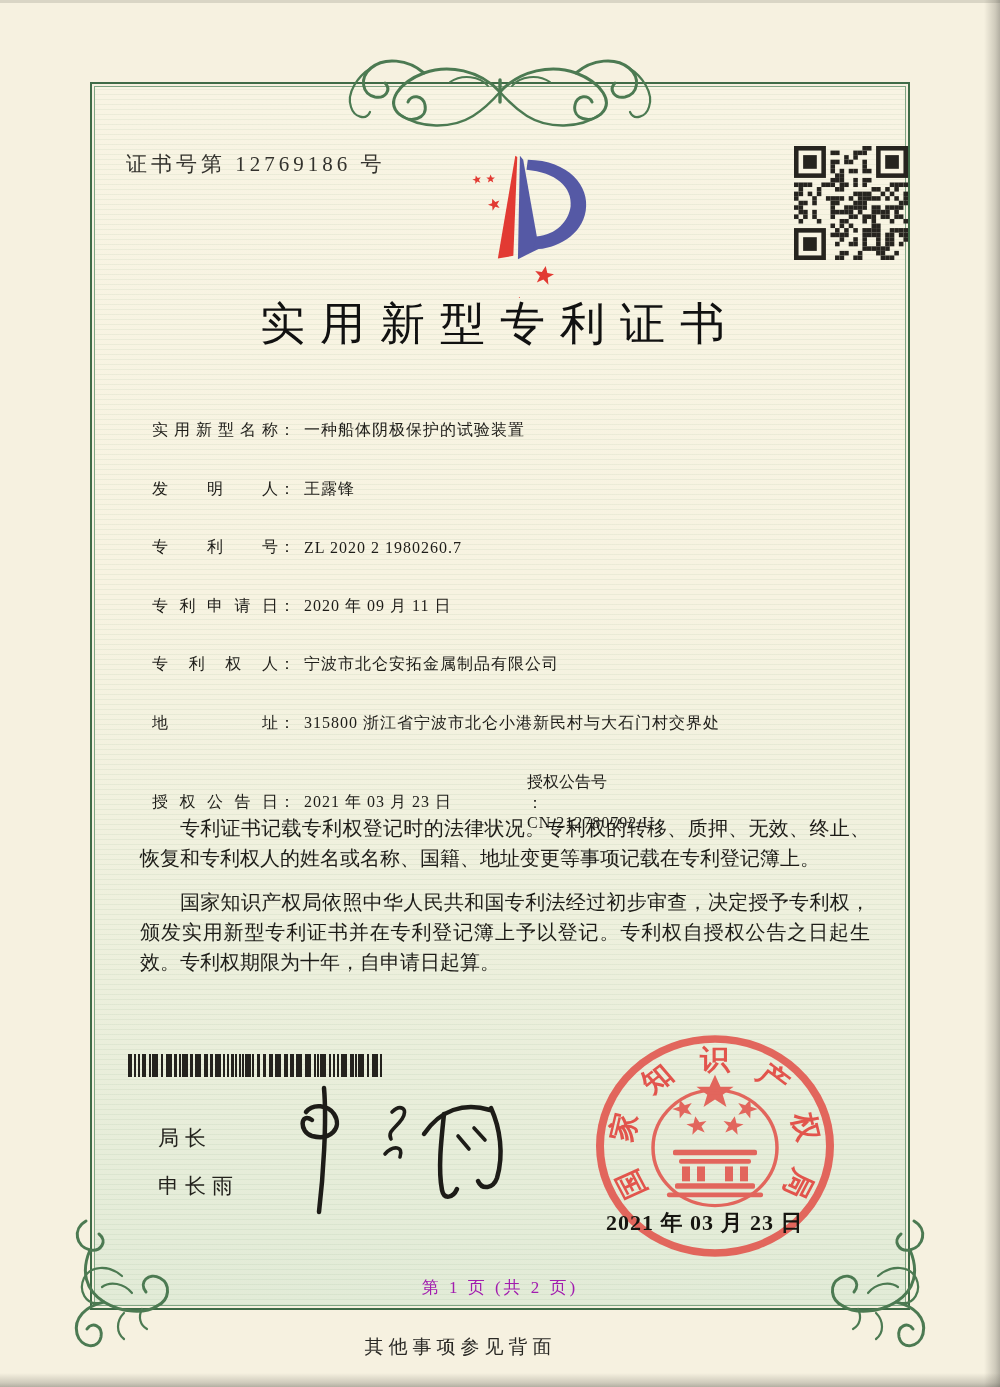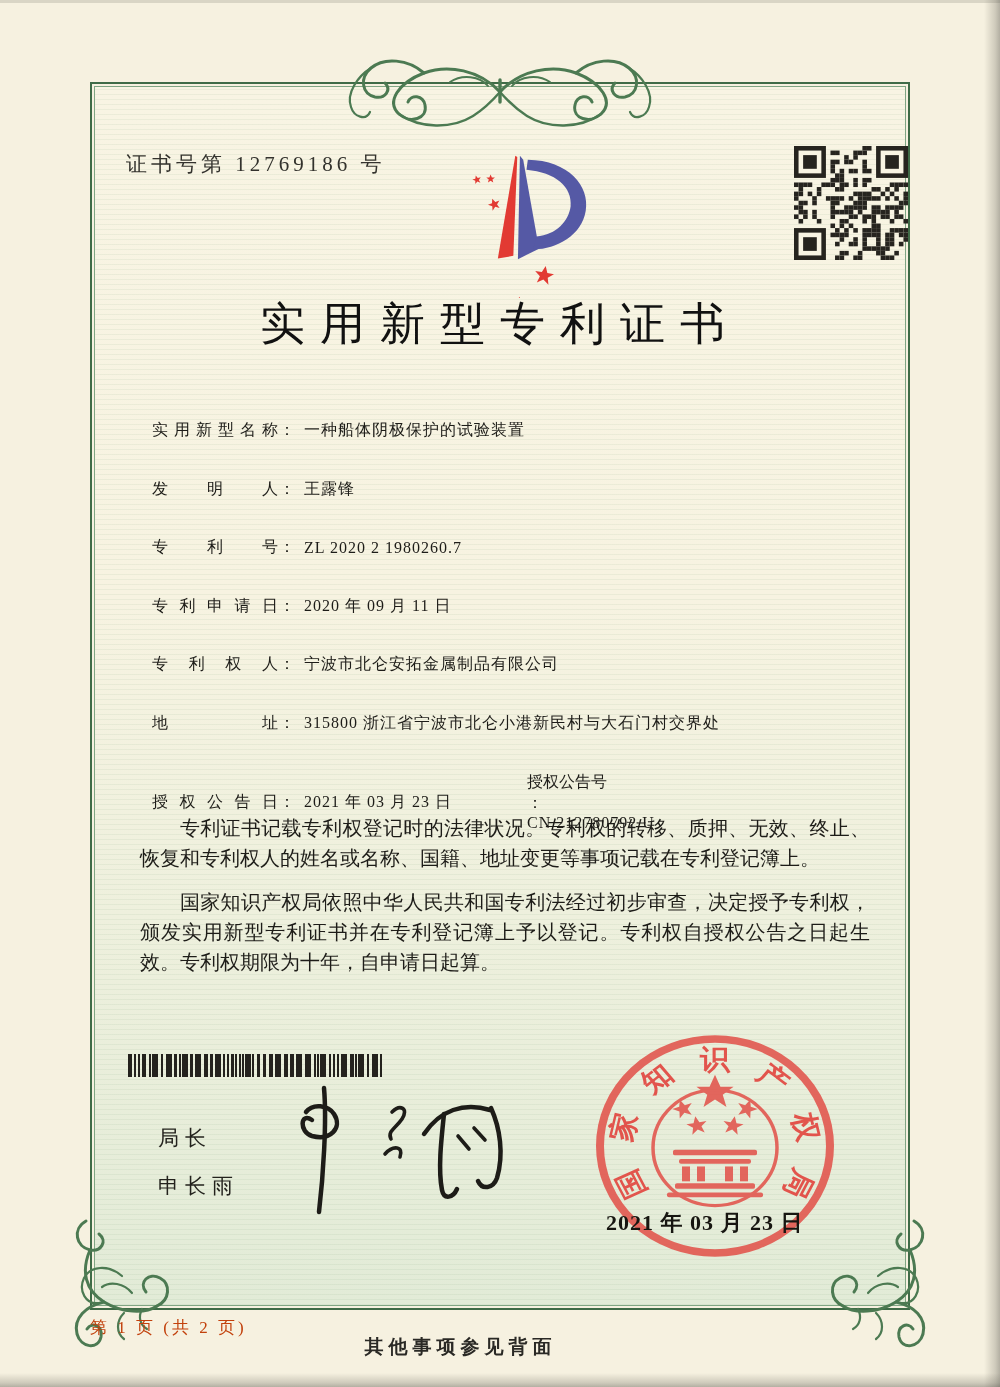--- a/index.html
+++ b/index.html
@@ -41,22 +41,22 @@
   .grant-group2{margin-left:66px;display:flex;align-items:baseline;flex-direction:column;}
 
   .paras{left:140px;top:813px;width:730px;font-size:20px;line-height:30px;text-align:justify;color:#1d1c18;}
   .paras p{margin:0 0 14px 0;text-indent:2em;}
 
   .issuer-title{left:158px;top:1124px;font-size:21px;letter-spacing:6px;color:#23221d;}
   .issuer-name{left:158px;top:1172px;font-size:21px;letter-spacing:6px;color:#23221d;text-align:right;}
 
   .seal-date{left:606px;top:1208px;font-size:22px;letter-spacing:1px;color:#171611;font-weight:bold;}
 
-  .footer-page{left:90px;top:1276px;width:820px;font-size:17px;letter-spacing:3px;color:#c2410c;margin-top:40px;}
-  .back-note{left:0;top:1334px;width:921px;text-align:center;font-size:19px;letter-spacing:5px;color:#2a2925;font-weight:bold;}
+  .footer-page{left:90px;top:1276px;width:820px;text-align:center;font-size:17px;letter-spacing:3px;color:#a21caf;}
+  .back-note{left:0;top:1334px;width:921px;text-align:center;font-size:19px;letter-spacing:5px;color:#2a2925;font-weight:normal;}
 
   svg{display:block;}
 </style>
 </head>
 <body>
 
 <div class="frame">
   <div class="frame-inner"></div>
 </div>
 

